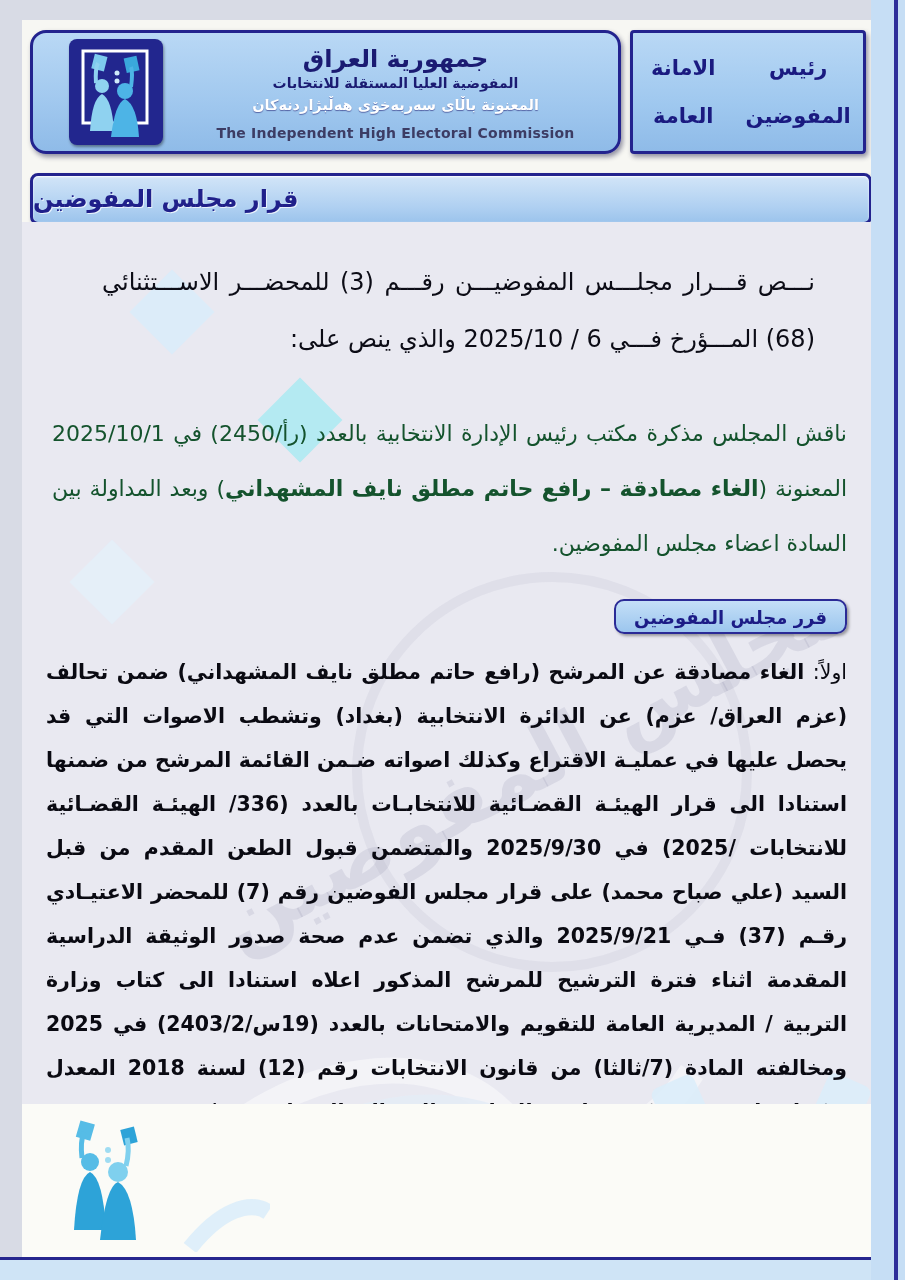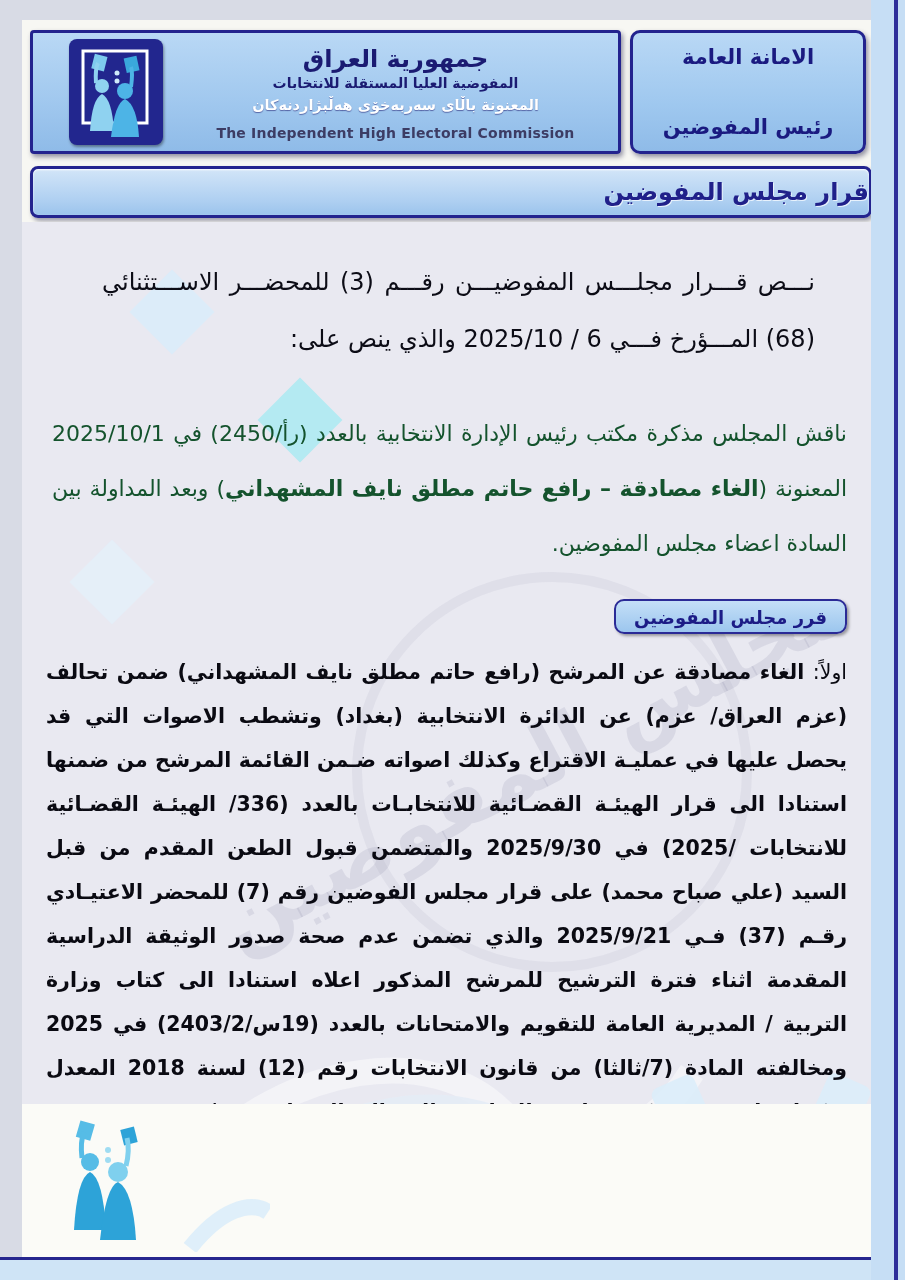--- a/index.html
+++ b/index.html
@@ -26,52 +26,52 @@
     position:absolute;left:0;bottom:0;width:905px;height:20px;
     background:#cfe4f6;border-top:3px solid #26268e;z-index:4;
   }
   
   .header-row{
     position:absolute;left:8px;top:10px;width:836px;height:124px;
     display:flex;gap:9px;
   }
   .header-main{
     flex:1;position:relative;
-    border:3px solid #23238e;border-radius:4px;
+    border:3px solid #23238e;border-radius:16px;
     background:linear-gradient(180deg,#b9d8f5 0%,#a2c9ef 55%,#8fbbe8 100%);
     box-shadow:2px 3px 5px rgba(20,20,60,.45);
   }
   .logo-box{
     position:absolute;left:36px;top:6px;width:94px;height:106px;
     background:#22268e;border-radius:8px;box-shadow:1px 2px 3px rgba(0,0,0,.4);
   }
   .header-titles{
     position:absolute;left:150px;right:10px;top:4px;bottom:2px;
     display:flex;flex-direction:column;align-items:center;justify-content:center;
     text-align:center;line-height:1.25;
   }
   .cal1{font-size:24px;font-weight:bold;color:#1b1b72;}
   .cal2{font-size:14px;font-weight:bold;color:#1b1b72;margin-top:1px;}
   .kurd{font-size:14.5px;font-weight:bold;color:#ffffff;margin-top:4px;text-shadow:0 1px 1px rgba(40,40,120,.6);}
   .eng{font-size:14px;font-weight:bold;color:#3c3c64;margin-top:10px;letter-spacing:.2px;}
   .header-side{
     width:230px;
-    border:3px solid #23238e;border-radius:10px;
+    border:3px solid #23238e;border-radius:4px;
     background:linear-gradient(180deg,#b9d8f5 0%,#9fc8ef 60%,#8fbbe8 100%);
     box-shadow:2px 3px 5px rgba(20,20,60,.45);
-    display:flex;flex-direction:column;align-items:center;justify-content:space-between;
+    display:flex;flex-direction:row;align-items:center;justify-content:flex-end;
     font-size:21px;font-weight:bold;color:#1a1a80;line-height:2.3;text-align:center;
   }
   
   .title-band{
-    position:absolute;left:8px;top:146px;width:836px;height:46px;
+    position:absolute;left:8px;top:153px;width:836px;height:46px;
     border:3px solid #23238e;border-radius:8px;
     background:linear-gradient(180deg,#d2e5f8 0%,#aecff1 70%,#9cc4ec 100%);
     box-shadow:2px 3px 4px rgba(20,20,60,.4), inset 0 1px 2px #ffffff;
-    display:flex;align-items:center;justify-content:flex-end;
+    display:flex;align-items:center;justify-content:flex-start;
   }
   .title-band span{
     font-size:24px;font-weight:bold;color:#20208a;
     text-shadow:1px 1px 0 #e8f2fc;
   }
   
   .content{
     position:absolute;left:0;top:202px;width:851px;min-height:882px;
     background:#e9e9f1;
     padding:0;box-sizing:border-box;z-index:1;

